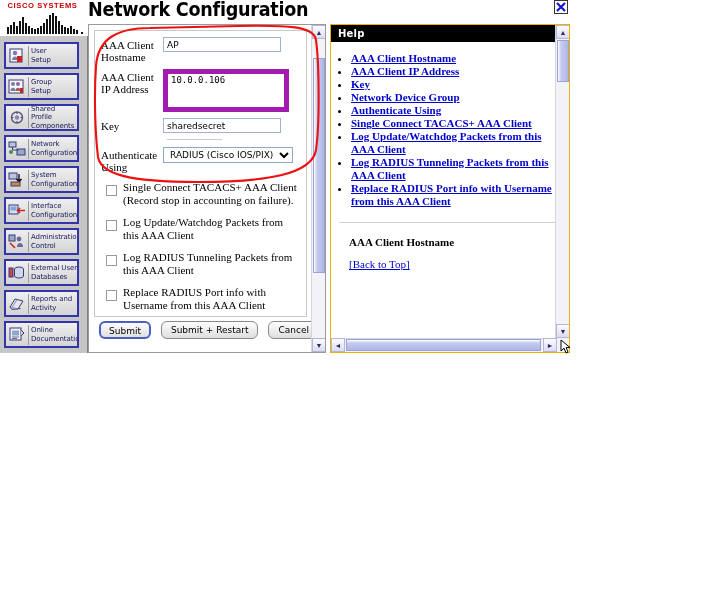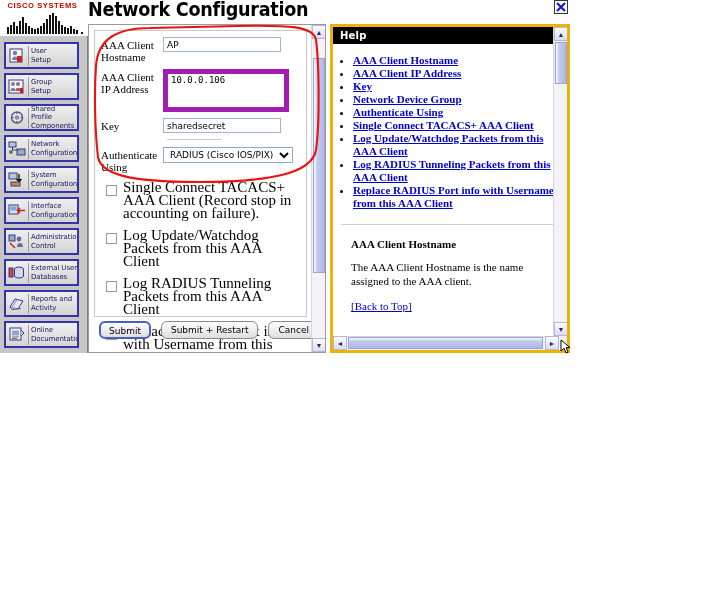--- a/index.html
+++ b/index.html
@@ -128,21 +128,21 @@
     width: 238px; height: 329px;
     background: #ffffff;
     border: 1px solid #9a9a9a;
     overflow: hidden;
   }
   .right-frame {
     position: absolute;
     left: 330px; top: 24px;
     width: 240px; height: 329px;
     background: #ffffff;
-    border: 3px solid #eab308;
+    border: 1px solid #eab308;
     overflow: hidden;
   }
 
   
   .form-panel {
     position: absolute;
     left: 5px; top: 5px;
     width: 213px; height: 287px;
     border: 1px solid #c8c8c8;
     background: #ffffff;
@@ -212,21 +212,21 @@
   .cb {
     width: 11px; height: 11px;
     flex: 0 0 11px;
     border: 1px solid #9a9a9a;
     background: #fff;
     margin: 4px 6px 0 5px;
     cursor: pointer;
   }
   .cblabel {
     font-family: "Liberation Serif", serif;
-    font-size: 15px;
+    font-size: 11px;
     line-height: 13px;
     color: #000;
     flex: 1;
   }
 
   
   .btn-row {
     position: absolute;
     left: 10px; top: 296px;
     display: flex;
@@ -621,21 +621,20 @@
         <li><a class="help-link">Authenticate Using</a></li>
         <li><a class="help-link">Single Connect TACACS+ AAA Client</a></li>
         <li><a class="help-link">Log Update/Watchdog Packets from this AAA Client</a></li>
         <li><a class="help-link">Log RADIUS Tunneling Packets from this AAA Client</a></li>
         <li><a class="help-link">Replace RADIUS Port info with Username from this AAA Client</a></li>
       </ul>
 
       <div class="help-rule"></div>
 
       <div class="help-h">AAA Client Hostname</div>
-      <div class="help-p">The AAA Client Hostname is the name assigned to the AAA client.</div>
       <div class="help-back">
         <a class="help-link" style="font-weight:normal">[Back to Top]</a>
       </div>
     </div>
 
     <div class="vscroll">
       <div class="sb-arrow" style="top:0;left:0">▲</div>
       <div class="sb-thumb" style="top:15px;left:1px;width:12px;height:42px"></div>
       <div class="sb-arrow" style="bottom:14px;left:0">▼</div>
     </div>

